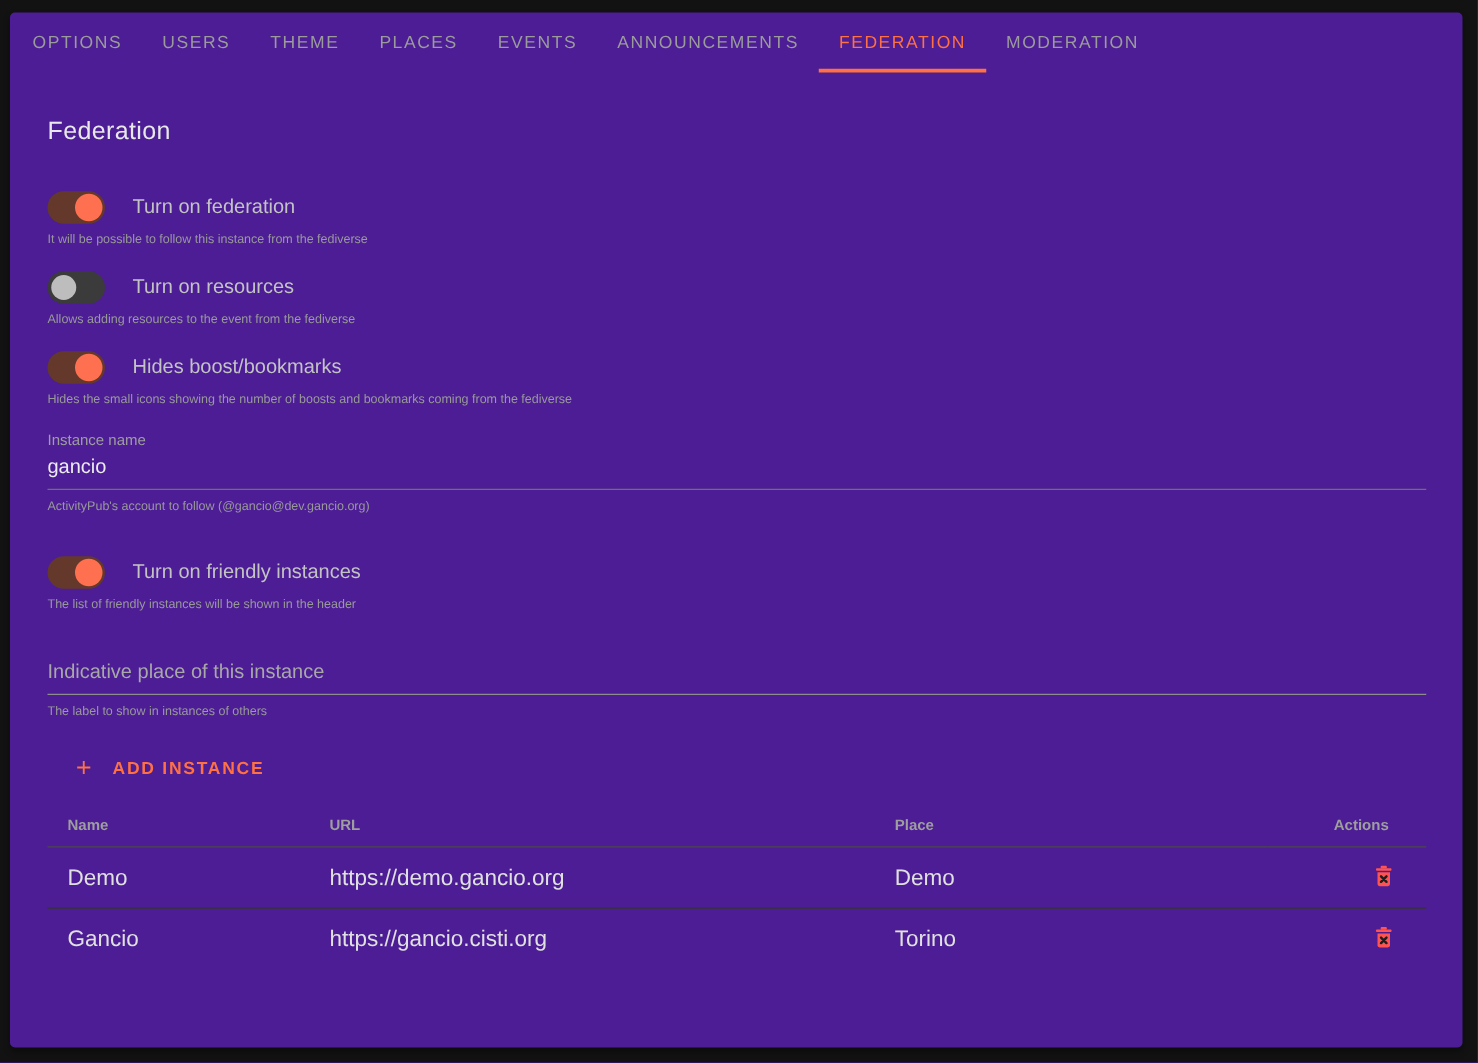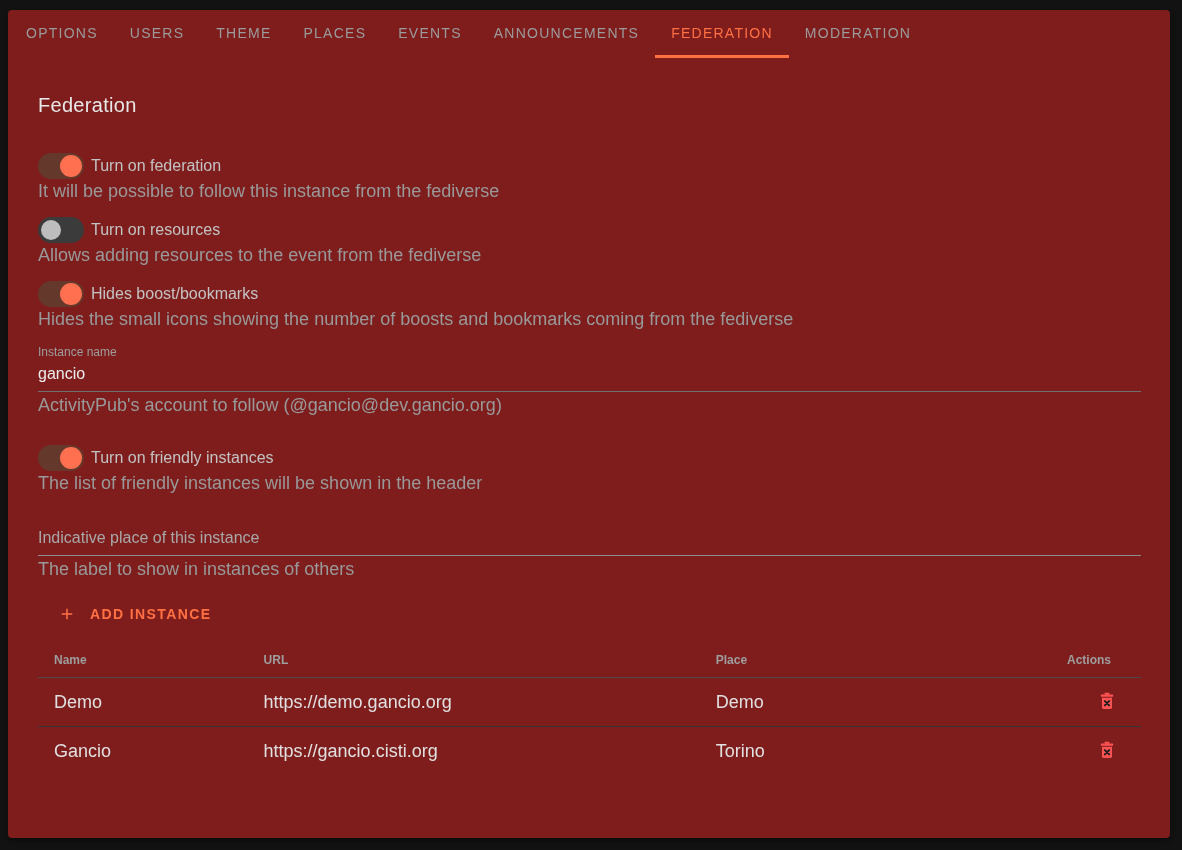--- a/index.html
+++ b/index.html
@@ -6,21 +6,21 @@
   body {
     width:1182px; height:850px;
     background:#121212;
     font-family:"Liberation Sans", sans-serif;
     position:relative;
     overflow:hidden;
   }
   .card {
     position:absolute; left:8px; top:10px;
     width:1162px; height:828px;
-    background:#7f1d1d;
+    background:#4c1d95;
     border-radius:4px;
     box-shadow:0 3px 5px rgba(0,0,0,.35);
     box-sizing:border-box;
   }
   
   .tabbar { display:flex; height:48px; padding-left:2px; align-items:stretch; }
   .tab {
     display:flex; align-items:center;
     padding:0 16px;
     font-size:14px; letter-spacing:1.25px;
@@ -30,37 +30,37 @@
     box-sizing:border-box;
   }
   .tab.active { color:#ff7043; border-bottom-color:#ff7043; }
   
   .content { padding:36px 29px 0 30px; }
   .page-title {
     font-size:20px; font-weight:400; color:#e8e8e8;
     margin:0 0 36px 0; line-height:23px; letter-spacing:.3px;
   }
   .setting { margin-bottom:18px; }
-  .switch-row { display:flex; align-items:center; gap:7px; height:26px; }
+  .switch-row { display:flex; align-items:center; gap:22px; height:26px; }
   .switch {
     width:46px; height:26px; border-radius:13px;
     background:#3b3b3b; position:relative; cursor:pointer; flex:none;
   }
   .switch .thumb {
     position:absolute; top:3px; left:3px;
     width:20px; height:20px; border-radius:50%;
     background:#bdbdbd;
   }
   .switch.on { background:#64392b; }
   .switch.on .thumb {
     left:auto; right:2px; top:2px;
     width:22px; height:22px; background:#ff7050;
   }
   .switch-label { font-size:16px; color:#c3c3c3; cursor:pointer; }
-  .hint { font-size:18px; color:#999999; margin-top:5px; line-height:15px; }
+  .hint { font-size:10px; color:#999999; margin-top:5px; line-height:15px; }
   
   .field { margin-bottom:32px; }
   .field-label { font-size:12px; color:#9e9e9e; line-height:14px; }
   .text-input {
     display:block; width:100%; box-sizing:border-box;
     background:transparent; border:none;
     border-bottom:1px solid #6f6f6f;
     color:#ececec; font-size:16px; font-family:inherit;
     padding:6px 0 8px 0; outline:none;
   }

